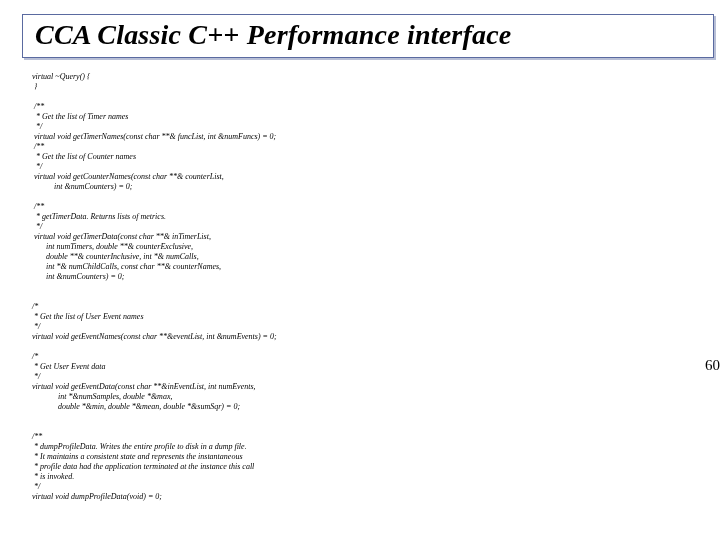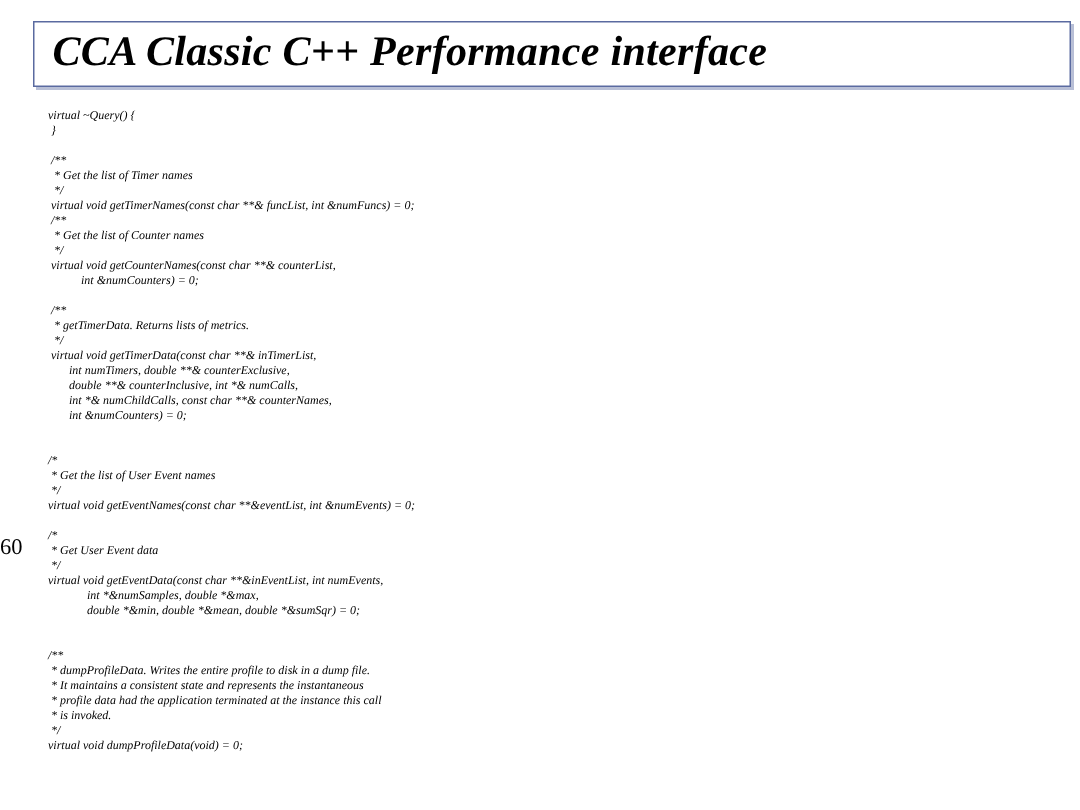--- a/index.html
+++ b/index.html
@@ -39,21 +39,21 @@
     white-space: pre;
     color: #000;
     padding-left: 6px;
     font-style: italic;
   }
   .page-number {
     position: absolute;
     bottom: 10px;
     right: 0;
     left: 0;
-    text-align: left;
+    text-align: right;
     font-size: 15px;
     color: #000;
   }
 </style>
 </head>
 <body>
 
 <div class="slide">
   <div class="title-box">
     <h1>CCA Classic C++ Performance interface</h1>

